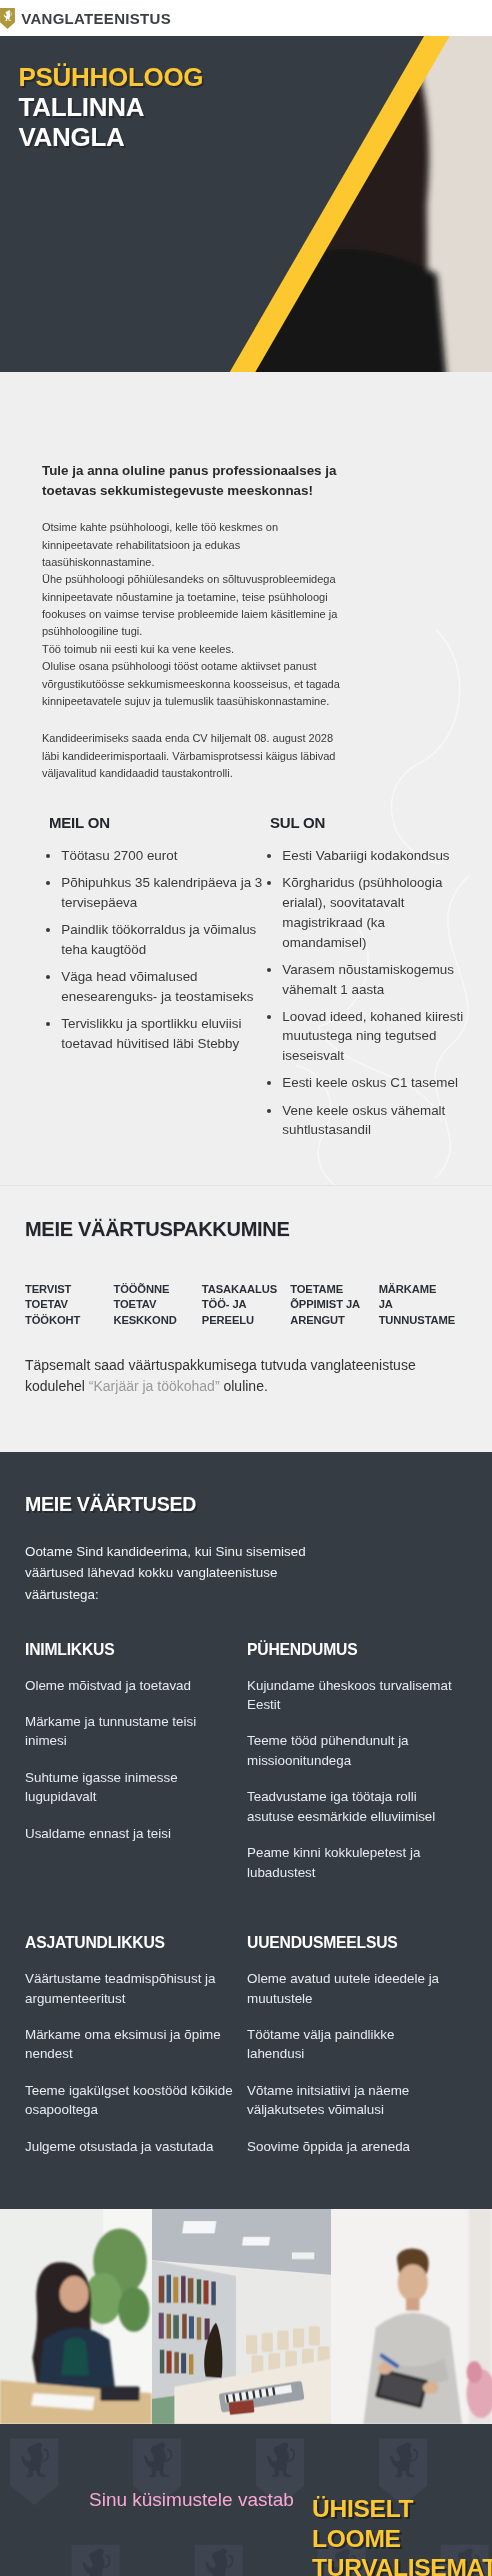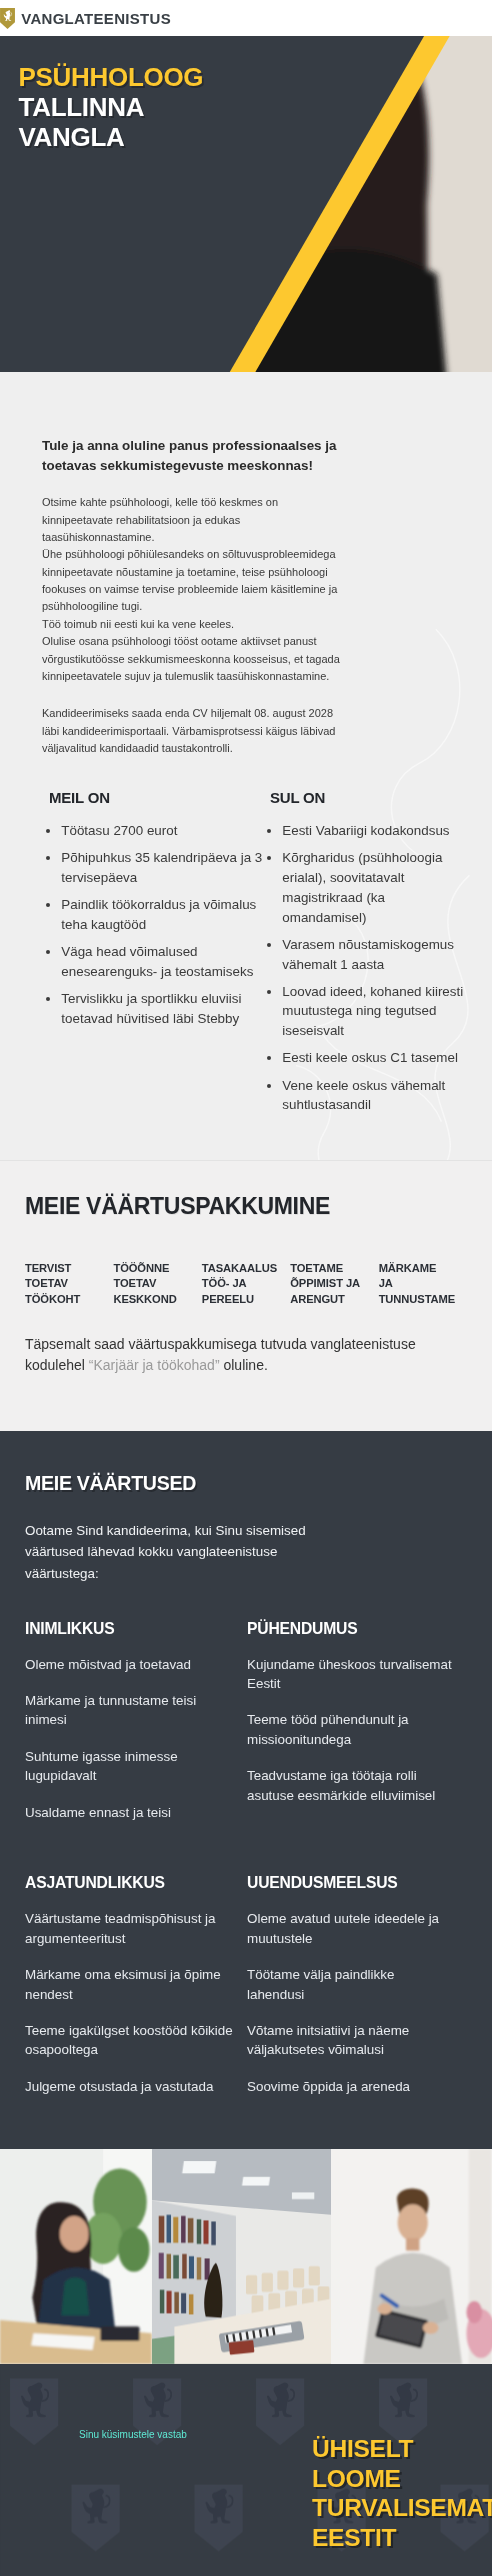--- a/index.html
+++ b/index.html
@@ -14,35 +14,35 @@
   
   .hero{height:336px;background:#363c44;position:relative;overflow:hidden;}
   .hero-photo{position:absolute;inset:0;clip-path:polygon(90.9% 0,100% 0,100% 100%,51.4% 100%);}
   .hero-photo svg{width:100%;height:100%;display:block;}
   .hero-band{position:absolute;inset:0;background:#fdc82f;clip-path:polygon(86.2% 0,91.4% 0,51.9% 100%,46.7% 100%);}
   .hero-title{position:absolute;left:18.5px;top:26px;margin:0;font-weight:900;font-size:26px;line-height:1.16;letter-spacing:-0.3px;text-shadow:1.7px 1.7px 0 rgba(0,0,0,.28);}
   .hero-title .accent{color:#fdc82f;display:block;}
   .hero-title .rest{color:#ffffff;white-space:pre-line;display:block;}
 
   
-  .section-light{background:#efefef;position:relative;padding-top:64px;}
+  .section-light{background:#efefef;position:relative;padding-top:89px;}
   .watermark{position:absolute;right:0;top:190px;width:241px;height:873px;pointer-events:none;}
   .lead{position:relative;margin:0 0 18px 42px;width:305px;font-size:13.4px;font-weight:bold;line-height:1.5;color:#2b2b2b;}
   .bodytext,.apply{position:relative;margin:0 0 0 42px;width:307px;font-size:11px;line-height:1.58;color:#3a3a3a;white-space:pre-line;}
   .apply{margin-top:20px;}
   .cols{position:relative;display:flex;margin:32px 0 0 49px;}
   .col-left{width:221px;}
   .col-right{width:202px;}
   .col-heading{font-size:15px;font-weight:900;color:#23262b;margin:0 0 14.5px;letter-spacing:-0.2px;}
   .bullets{margin:0;padding-left:12.3px;list-style:disc;}
   .bullets li{font-size:13.4px;line-height:1.48;color:#3a3a3a;margin-bottom:7.3px;}
 
   
   .vp{position:relative;margin-top:37px;background:#f1f0f0;border-top:0.6px solid #e3e3e3;padding:32px 25px 40px;}
-  .vp-heading{font-size:23px;font-weight:900;color:#23262b;margin:0 0 27px;letter-spacing:-0.3px;text-shadow:0.6px 0.6px 0 rgba(0,0,0,.08);}
+  .vp-heading{font-size:20px;font-weight:900;color:#23262b;margin:0 0 27px;letter-spacing:-0.3px;text-shadow:0.6px 0.6px 0 rgba(0,0,0,.08);}
   .pillars{display:flex;margin-top:41px;}
   .pillar{width:94px;font-weight:900;font-size:11.2px;line-height:1.4;color:#2b2f36;white-space:pre-line;letter-spacing:-0.1px;}
   .vp-note{margin-top:26px;font-size:14px;line-height:1.55;color:#333333;width:431px;}
   .vp-note .link{color:#9a9a9a;cursor:pointer;}
 
   
   .section-dark{background:#363c44;color:#ffffff;padding:41px 25px 36px;}
   .values-heading{font-size:19.6px;font-weight:900;margin:0 0 24.6px;letter-spacing:-0.3px;text-shadow:1.7px 1.7px 0 rgba(0,0,0,.28);}
   .values-intro{font-size:13.4px;line-height:1.62;width:313px;color:#f0f2f4;margin:0 0 35px;}
   .vgrid{display:grid;grid-template-columns:222px 1fr;row-gap:35px;}
@@ -53,21 +53,21 @@
   .photos{display:flex;height:215px;}
   .photo{overflow:hidden;height:100%;}
   .photo svg{width:100%;height:100%;display:block;}
   .photo-1{width:152px;}
   .photo-2{width:180px;}
   .photo-3{width:161px;}
 
   
   .footer{height:232px;background:#363c44;position:relative;overflow:hidden;}
   .shield-pattern{position:absolute;inset:0;width:100%;height:100%;}
-  .contact-lead{position:absolute;left:79px;top:65px;font-size:10px;color:#5eead4;}
+  .contact-lead{position:absolute;left:89px;top:65px;font-size:19px;color:#f9a8d4;}
   .slogan{position:absolute;left:312px;top:70px;font-size:24.6px;font-weight:900;color:#fdc82f;line-height:1.2;white-space:pre-line;letter-spacing:-0.3px;text-shadow:2.2px 2.2px 0 rgba(8,8,8,.45);}
   .hidden-defs{position:absolute;width:0;height:0;overflow:hidden;}
 </style>
 </head>
 <body>
 
 <svg class="hidden-defs" aria-hidden="true">
   <defs>
     <symbol id="lion" viewBox="0 0 60 84">
       <path fill="currentColor" d="M36 2c5-2 10 1 10 6 0 3-2 5-4 7l4 10c2 6 1 12-2 17l-3 20c0 3 1 4 4 5l7 2c2 1 2 4-1 4h-9c-4 0-6-2-7-5l-2-8-7 1 1 8c0 3-2 4-5 4h-8c-3 0-3-3-1-4l5-2-1-13c-6-2-10-6-12-12l-3-10c-1-3 2-5 4-2l6 9 8 2 3-7-7-14c-2-6 1-11 7-11z"></path>
@@ -198,20 +198,21 @@
             <div class="vitem">Usaldame ennast ja teisi</div>
           </div>
       </div>
       <div class="vgroup">
         <h3 class="vgroup-title">PÜHENDUMUS</h3>
         <div>
 
         <div class="vitem">Kujundame üheskoos turvalisemat Eestit</div>
             <div class="vitem">Teeme tööd pühendunult ja missioonitundega</div>
             <div class="vitem">Teadvustame iga töötaja rolli asutuse eesmärkide elluviimisel</div>
+            <div class="vitem">Peame kinni kokkulepetest ja lubadustest</div>
           </div>
       </div>
       <div class="vgroup">
         <h3 class="vgroup-title">ASJATUNDLIKKUS</h3>
         <div>
 
         <div class="vitem">Väärtustame teadmispõhisust ja argumenteeritust</div>
             <div class="vitem">Märkame oma eksimusi ja õpime nendest</div>
             <div class="vitem">Teeme igakülgset koostööd kõikide osapooltega</div>
             <div class="vitem">Julgeme otsustada ja vastutada</div>

